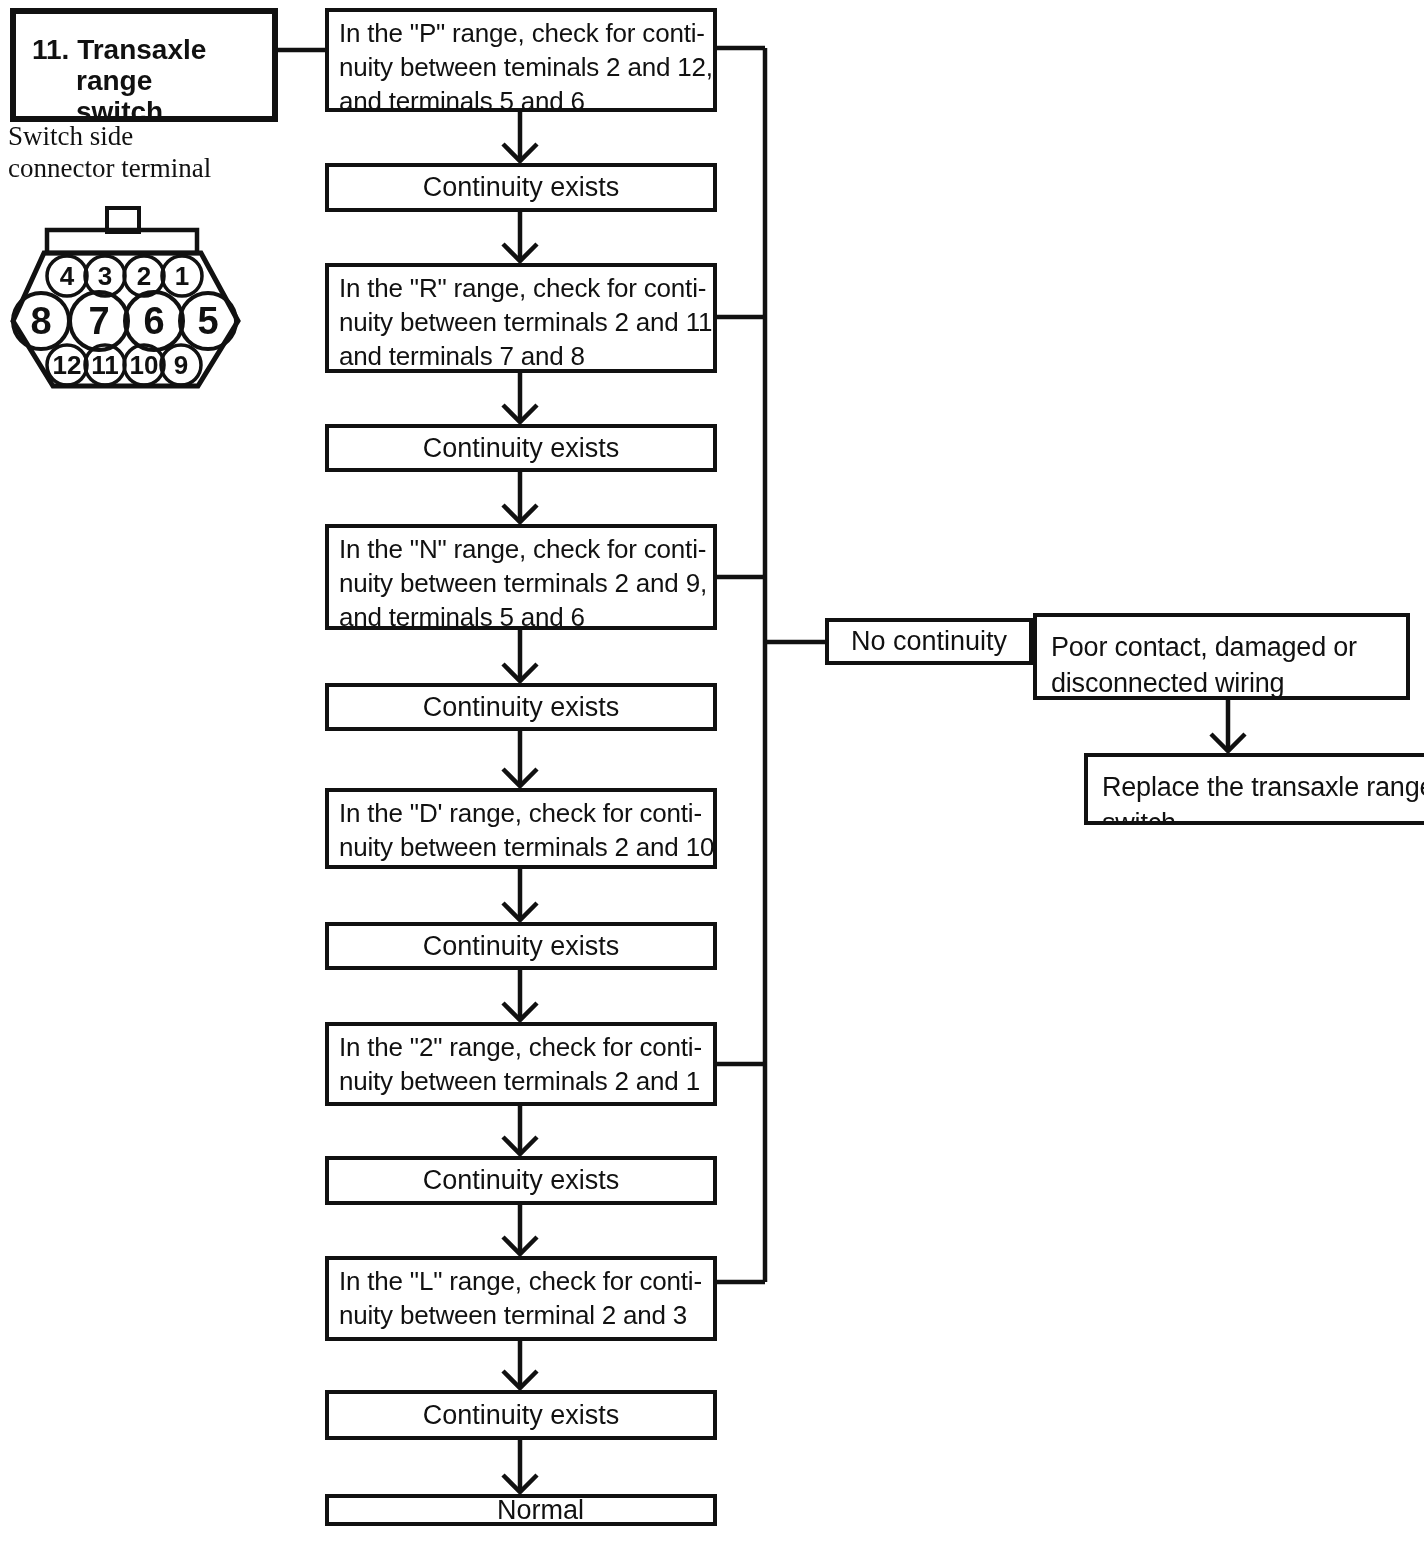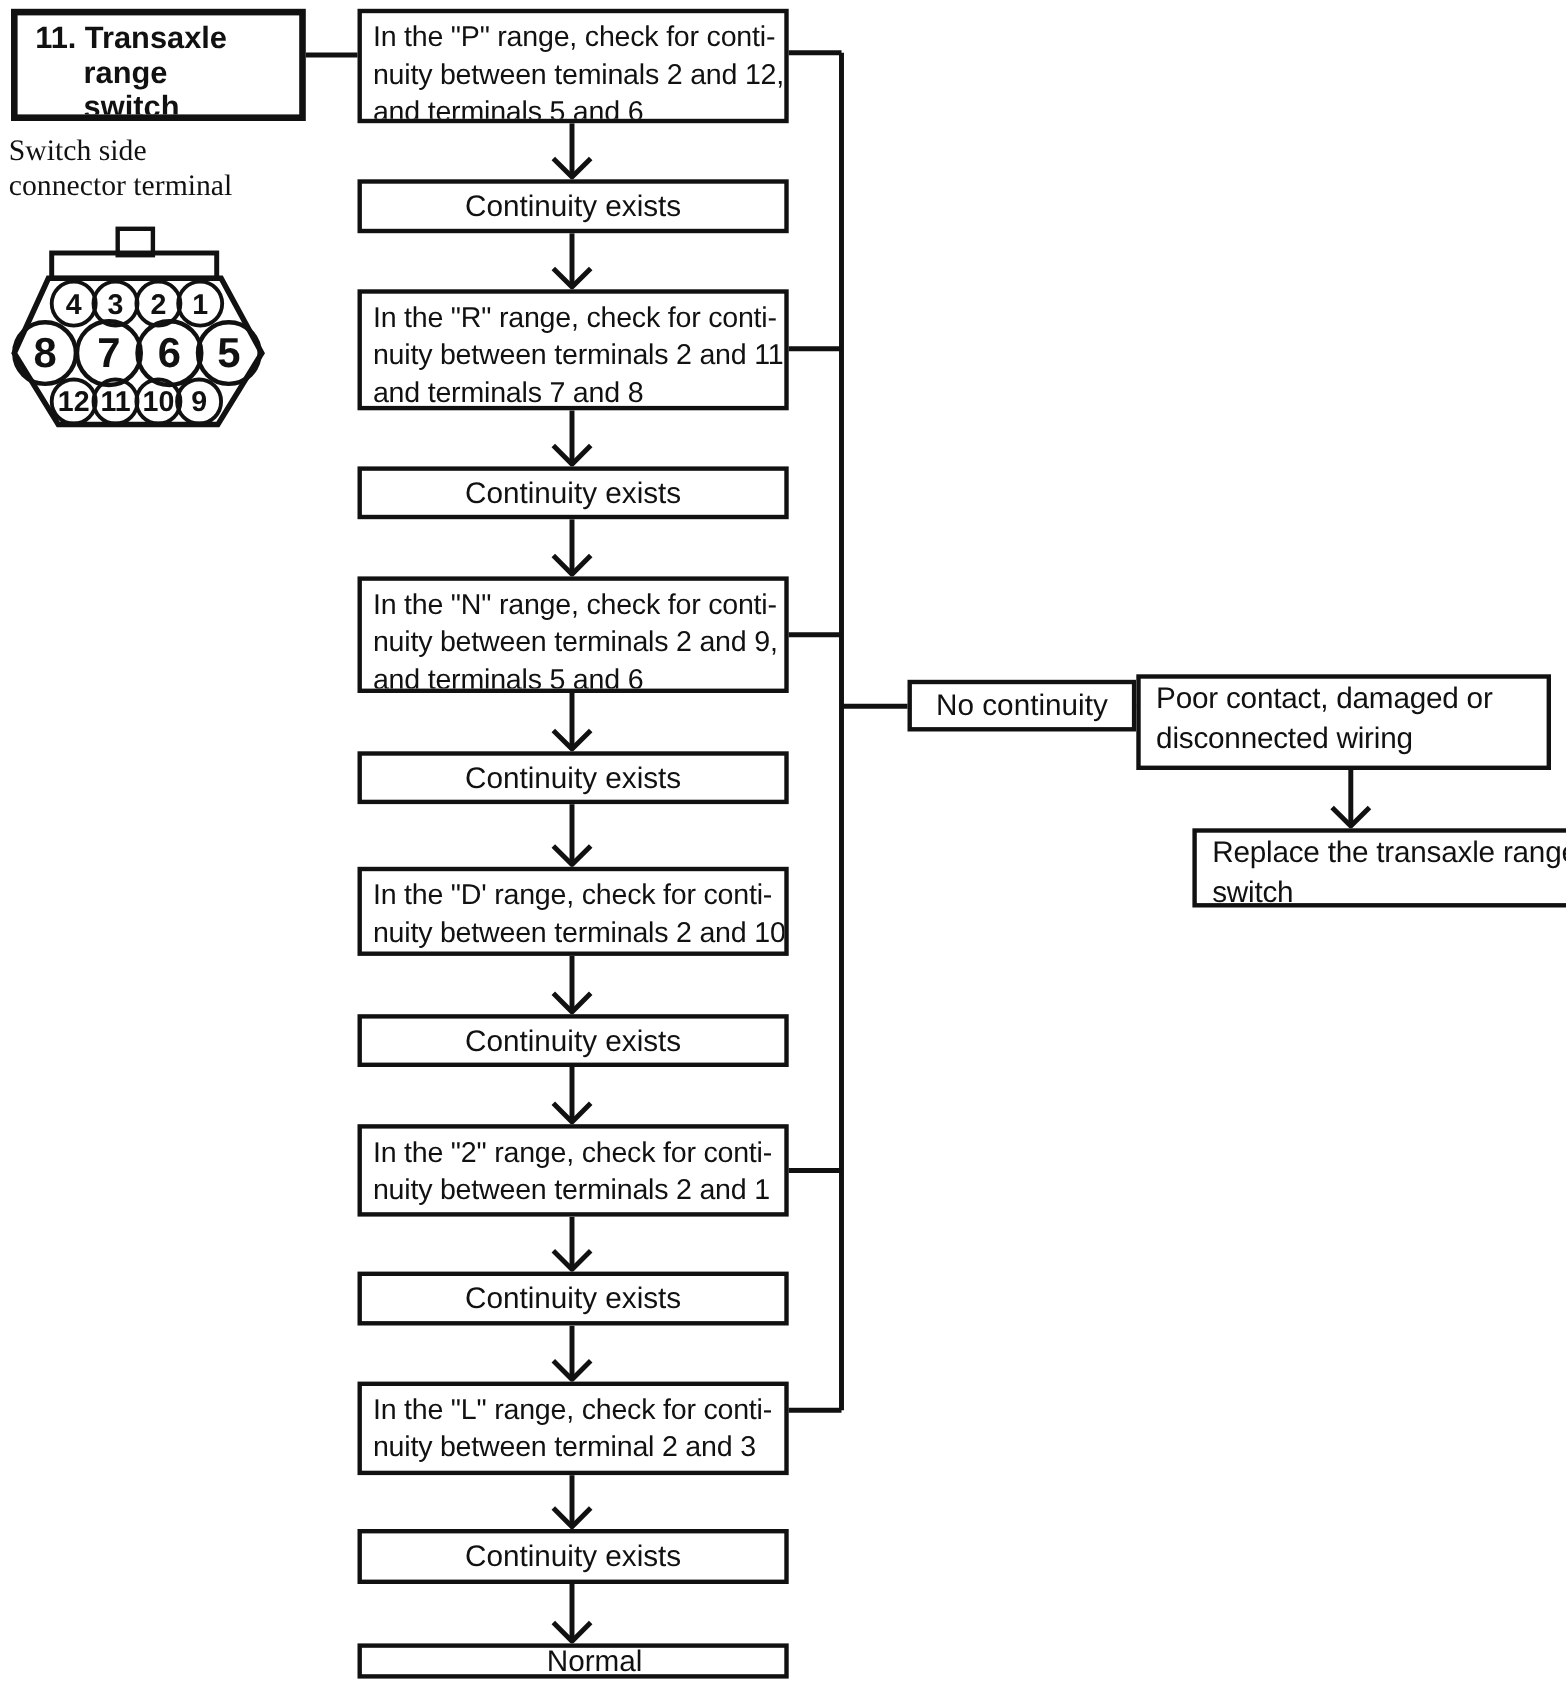--- a/index.html
+++ b/index.html
@@ -15,23 +15,23 @@
   }
   .fbox{ 
     font-size:26px;line-height:34px;padding:4px 8px 0 10px;
     white-space:pre;letter-spacing:-0.2px;
   }
   .cbox{ 
     font-size:27px;display:flex;align-items:center;justify-content:center;
     text-align:left;white-space:pre;
   }
   #title-box{
-    left:10px;top:8px;width:268px;height:102px;border-width:6px;
+    left:10px;top:8px;width:268px;height:114px;border-width:6px;
     font-weight:bold;font-size:28px;line-height:31px;white-space:pre-line;
-    padding:5px 6px 0 60px;text-indent:-44px;
+    padding:20px 6px 0 60px;text-indent:-44px;
   }
   #connector-label{
     position:absolute;left:8px;top:120px;font-size:27px;line-height:32px;
     white-space:pre-line;
     font-family:Liberation Serif, serif;
   }
   #connector-diagram{position:absolute;left:10px;top:200px;}
   
   .flowcol{left:325px;width:392px;}
   #box-p{top:8px;height:104px;}
@@ -44,21 +44,21 @@
   #box-ce4{top:922px;height:48px;}
   #box-2{top:1022px;height:84px;}
   #box-ce5{top:1156px;height:49px;}
   #box-l{top:1256px;height:85px;}
   #box-ce6{top:1390px;height:50px;}
   #box-normal{top:1494px;height:32px;padding-left:39px;}
   
   #box-nocont{left:825px;top:618px;width:208px;height:47px;}
   #box-poor{left:1033px;top:613px;width:377px;height:87px;font-size:27px;}
   #box-replace{left:1084px;top:753px;width:376px;height:72px;font-size:27px;}
-  #box-poor.fbox,#box-replace.fbox{line-height:36px;padding-top:0;padding-left:14px;}
+  #box-poor.fbox,#box-replace.fbox{line-height:36px;padding-top:12px;padding-left:14px;}
   svg text{font-family:"Liberation Sans","DejaVu Sans",sans-serif;font-weight:bold;fill:#111;}
 </style>
 </head>
 <body>
 
 <div id="canvas">
 
   <svg id="wires" viewBox="0 0 1424 1552" fill="none" stroke="#111" stroke-width="4.5">
 
     <line x1="278" y1="50" x2="327" y2="50"></line>

